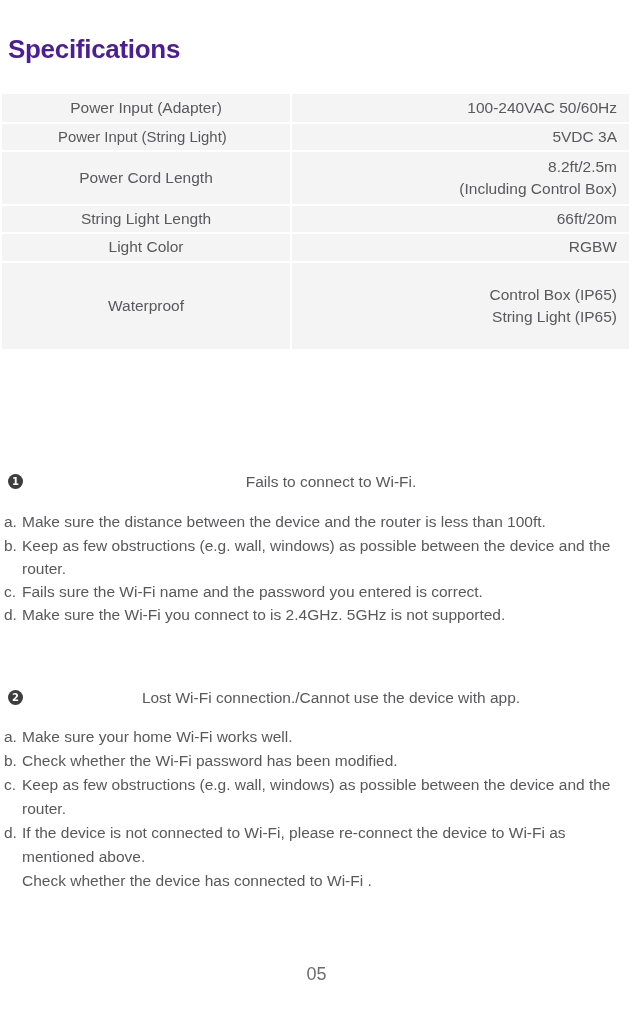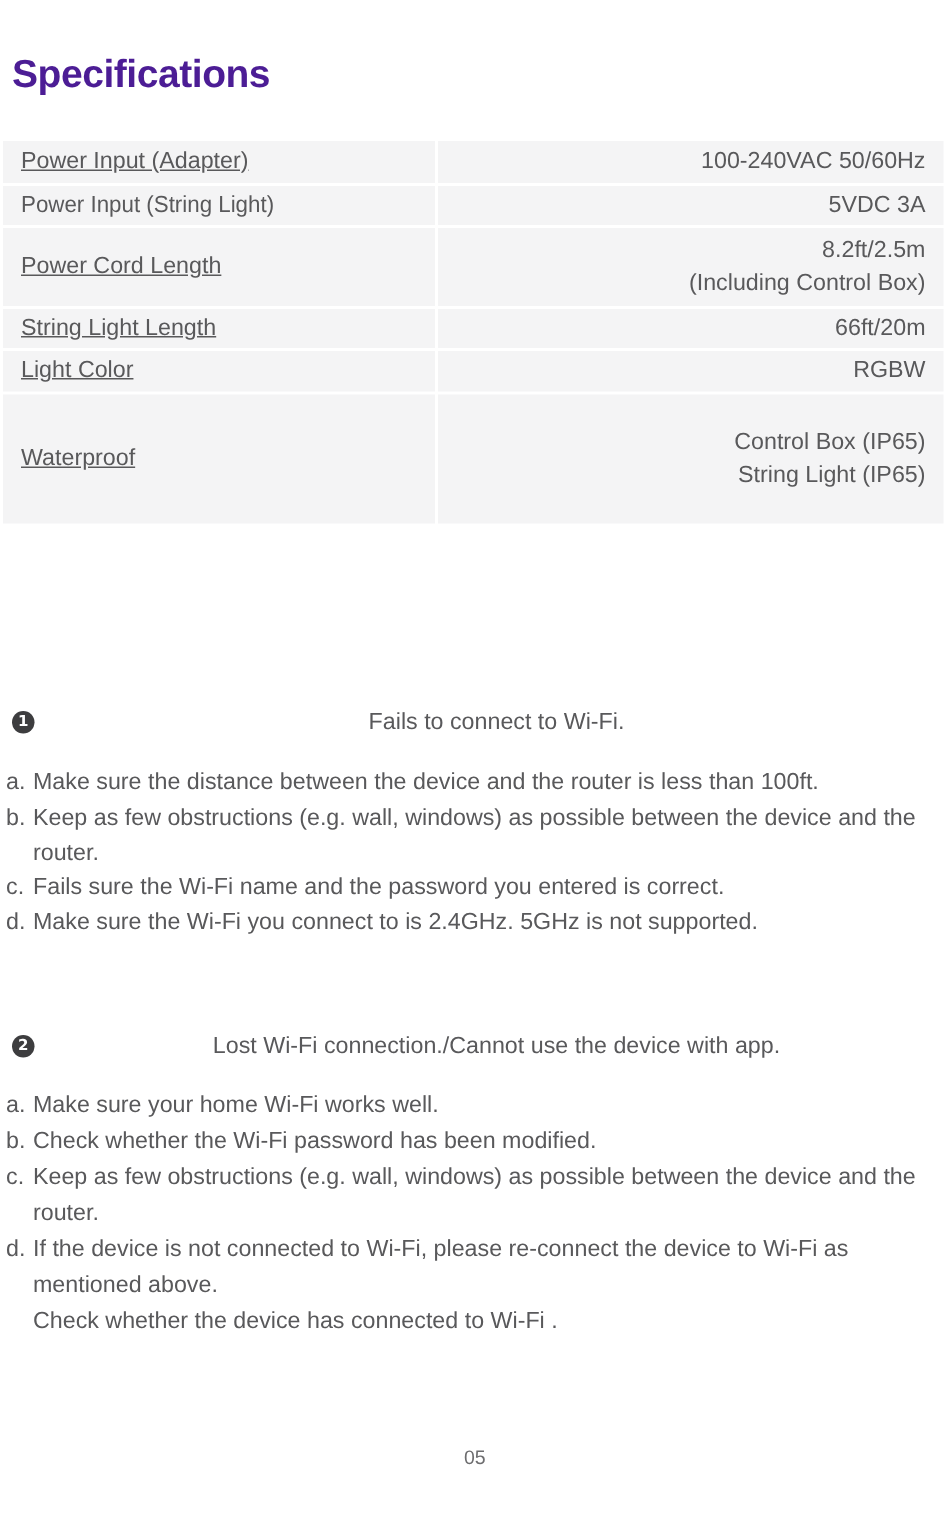--- a/index.html
+++ b/index.html
@@ -49,22 +49,21 @@
   .spec-table td {
     background: #f4f4f5;
     color: #59595b;
     font-size: 15.5px;
     line-height: 1.35;
     padding: 0 12px;
     vertical-align: middle;
   }
   .spec-table td.label {
     width: 264px;
-    text-align: left;
-    text-decoration: underline;
+    text-align: center;
   }
   .spec-table td.value {
     text-align: right;
   }
   .row-h1 td { height: 28px; }
   .row-h2 td { height: 26px; }
   .row-h3 td { height: 52px; }
   .row-h4 td { height: 26px; }
   .row-h5 td { height: 27px; }
   .row-h6 td { height: 86px; }
@@ -137,21 +136,21 @@
 
   .sub-line { display: block; }
 
   
   .page-number {
     position: absolute;
     left: 0;
     right: 0;
     top: 964px;
     text-align: center;
-    font-size: 13px;
+    font-size: 18px;
     color: #6d6d6f;
   }
 </style>
 </head>
 <body>
 
 <div class="page">
 
   <h1 class="section-title" id="specs-title">Specifications</h1>
 

